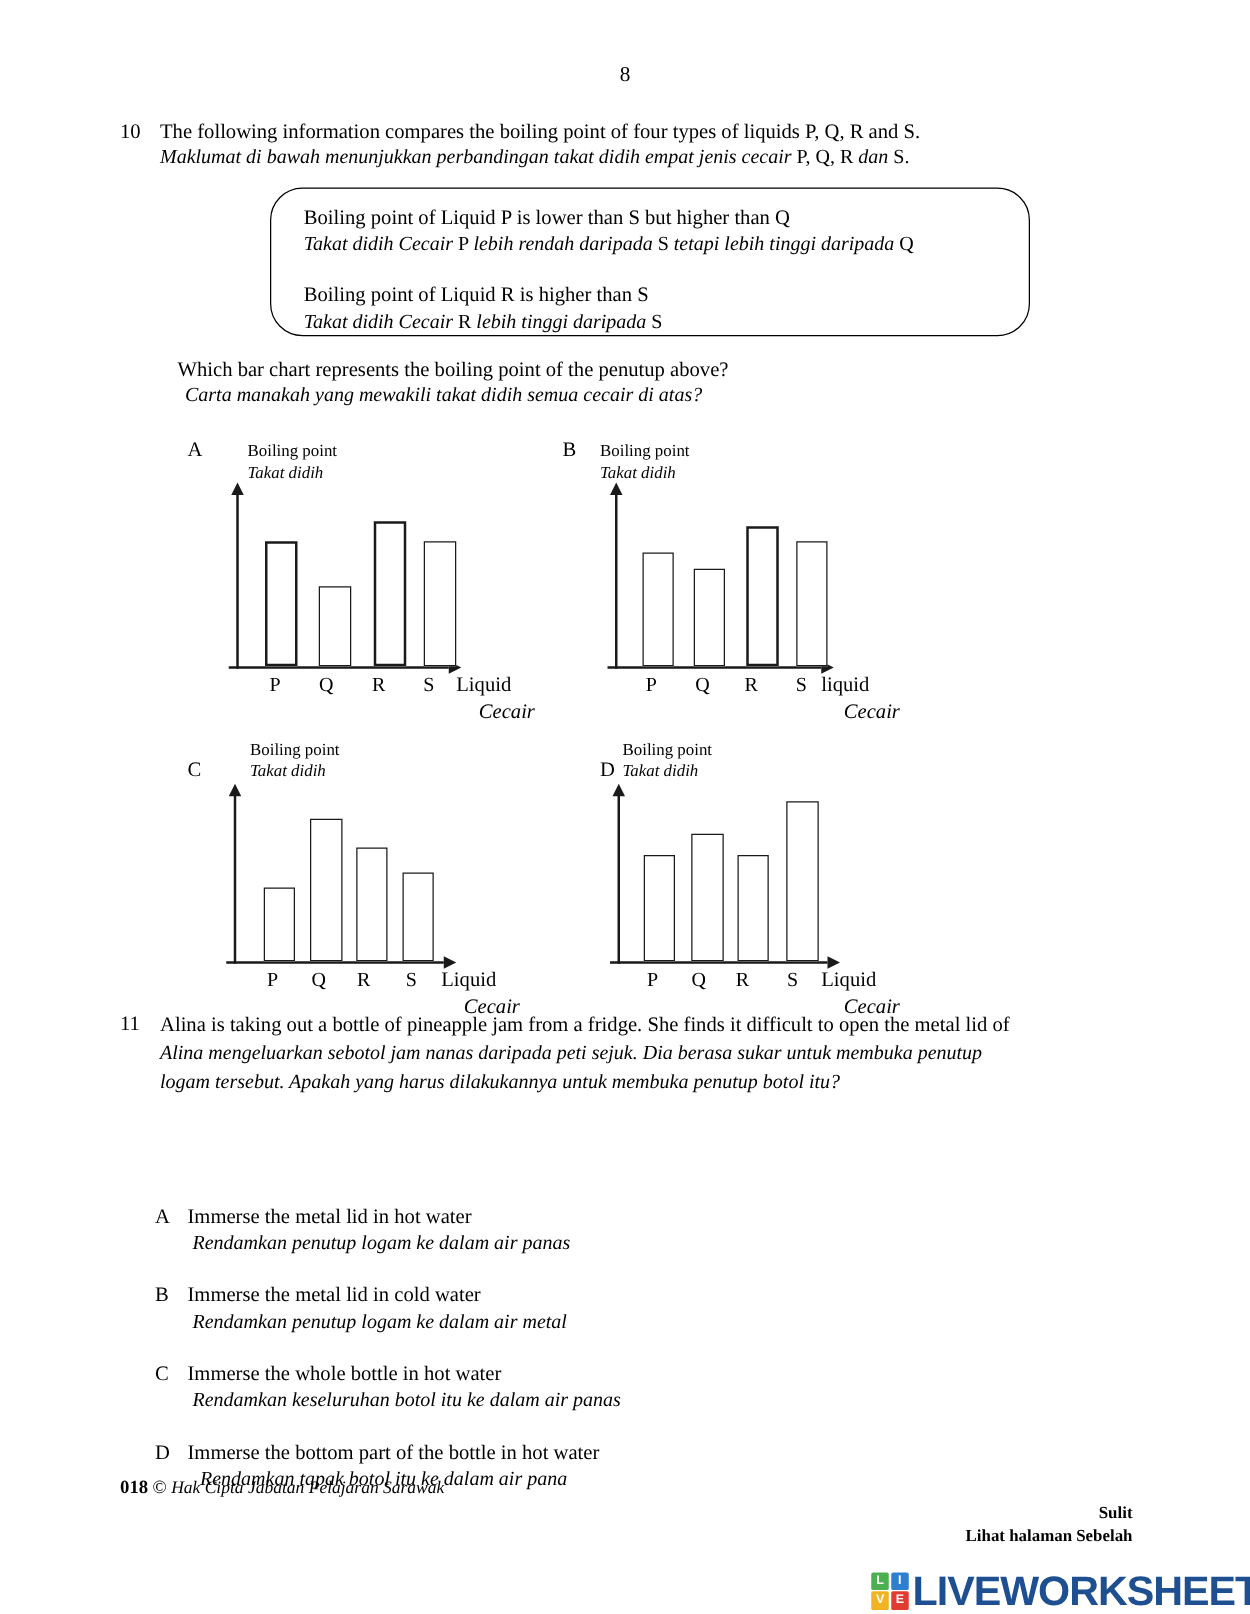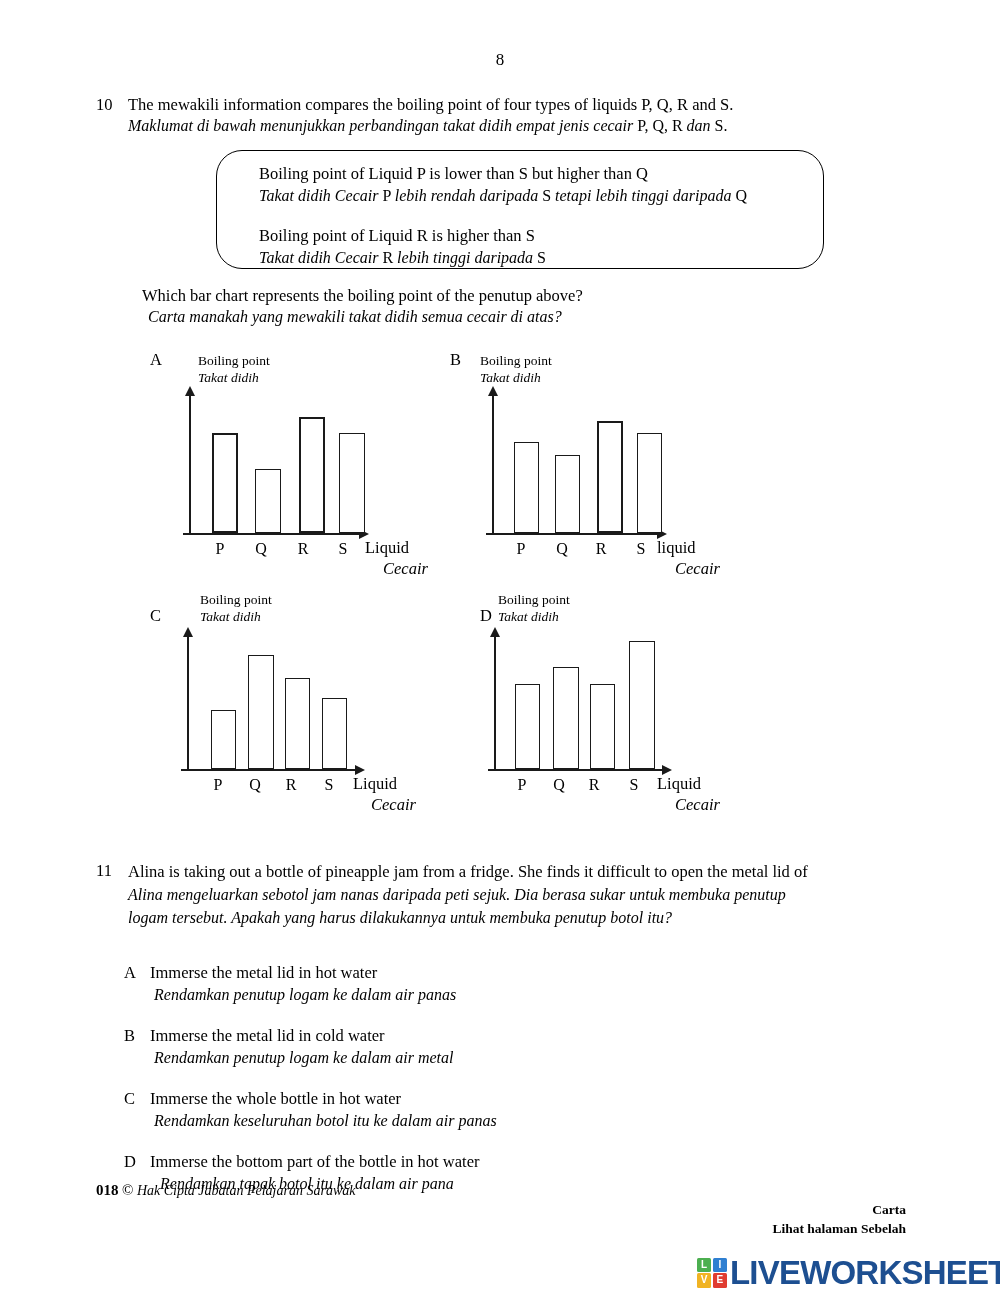--- a/index.html
+++ b/index.html
@@ -68,21 +68,21 @@
   
   .infobox {
     position: absolute;
     top: 150px;
     left: 216px;
     width: 608px;
     height: 119px;
     border: 1.3px solid #000;
     border-radius: 26px;
     box-sizing: border-box;
-    padding: 12px 0 0 42px;
+    padding: 12px 0 0 26px;
   }
   .infobox .en, .infobox .ms { line-height: 22px; }
   .infobox .gap { height: 18px; }
 
   
   .prompt {
     position: absolute;
     top: 285px;
     left: 142px;
   }
@@ -159,21 +159,21 @@
     position: absolute;
     font-size: 16.5px;
     line-height: 21px;
     white-space: nowrap;
   }
   .xaxis-title .t2 { font-style: italic; display: block; padding-left: 18px; }
 
   
   .q11 {
     position: absolute;
-    top: 860px;
+    top: 808px;
     left: 96px;
     width: 850px;
   }
   .q11 .en, .q11 .ms { line-height: 23px; }
 
   .options {
     position: absolute;
     top: 962px;
     left: 124px;
     width: 700px;
@@ -261,21 +261,21 @@
 <body>
 
 <div class="page">
 
   <div class="page-number">8</div>
 
   <div class="q10">
     <div class="qrow">
       <div class="qnum">10</div>
       <div class="qbody">
-        <div class="en">The mewakili information compares the boiling point of four types of liquids  P, Q,  R  and  S.</div>
+        <div class="en">The following information compares the boiling point of four types of liquids  P, Q,  R  and  S.</div>
         <div class="ms"><span>Maklumat di bawah menunjukkan perbandingan takat didih empat jenis cecair </span><span class="up">P,  Q, R </span><span>dan</span><span class="up"> S.</span></div>
       </div>
     </div>
   </div>
 
   <div class="infobox">
     <div class="en">Boiling point of Liquid P is lower than S but higher than Q</div>
     <div class="ms"><span>Takat didih Cecair </span><span class="up">P </span><span>lebih rendah daripada </span><span class="up">S </span><span>tetapi lebih tinggi daripada  </span><span class="up">Q</span></div>
     <div class="gap"></div>
     <div class="en">Boiling point of Liquid R is higher than S</div>
@@ -433,21 +433,21 @@
     </div>
   </div>
 
   <div class="footer-left">
     <span class="code">018</span>
     <span class="cc">©</span>
     <span class="txt">Hak Cipta Jabatan Pelajaran Sarawak</span>
   </div>
 
   <div class="footer-right">
-    <div>Carta</div>
+    <div>Sulit</div>
     <div>Lihat halaman Sebelah</div>
   </div>
 
   <div class="lw-logo">
     <div class="lw-mark">
       <div class="lw-cell" style="background:#4caf50;">L</div>
       <div class="lw-cell" style="background:#2f7fd1;">I</div>
       <div class="lw-cell" style="background:#f0b323;">V</div>
       <div class="lw-cell" style="background:#e03c31;">E</div>
     </div>

